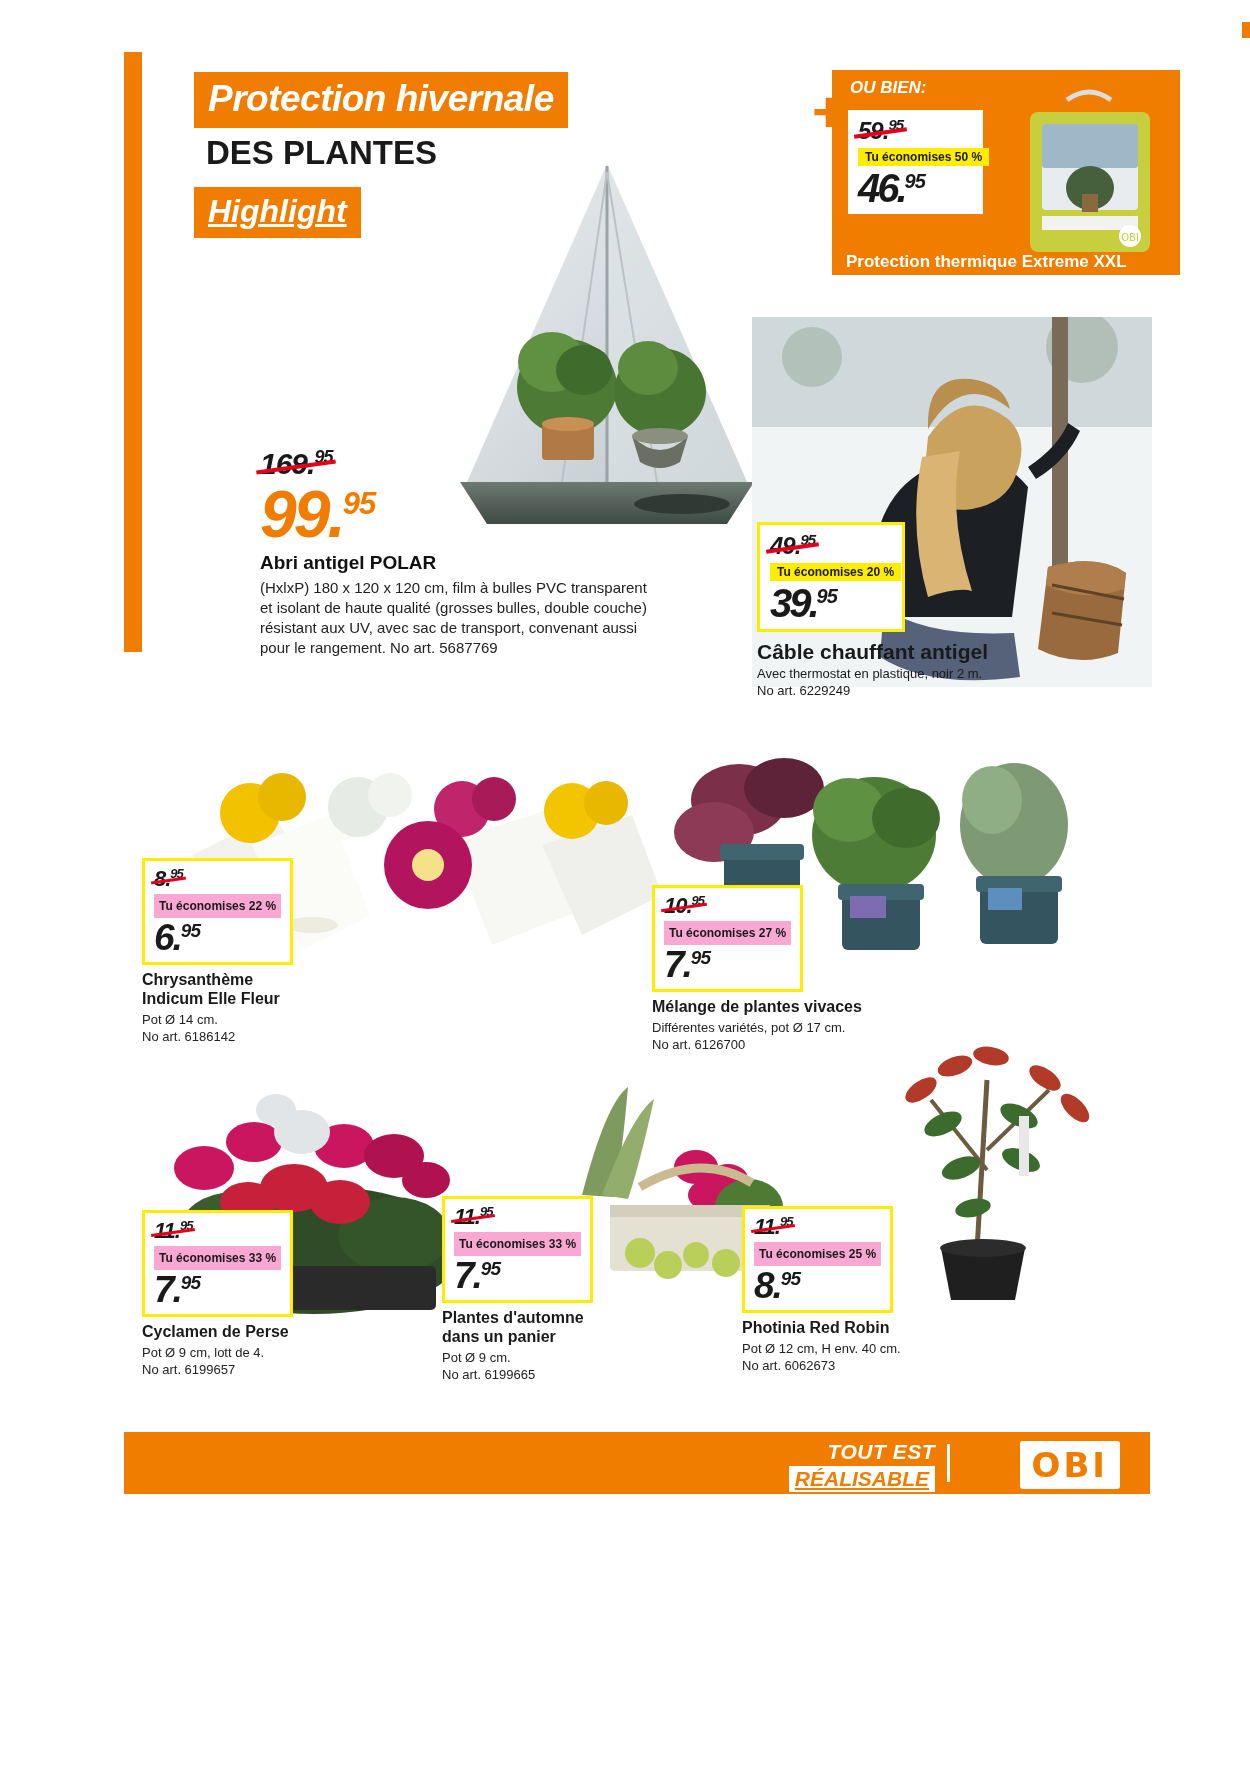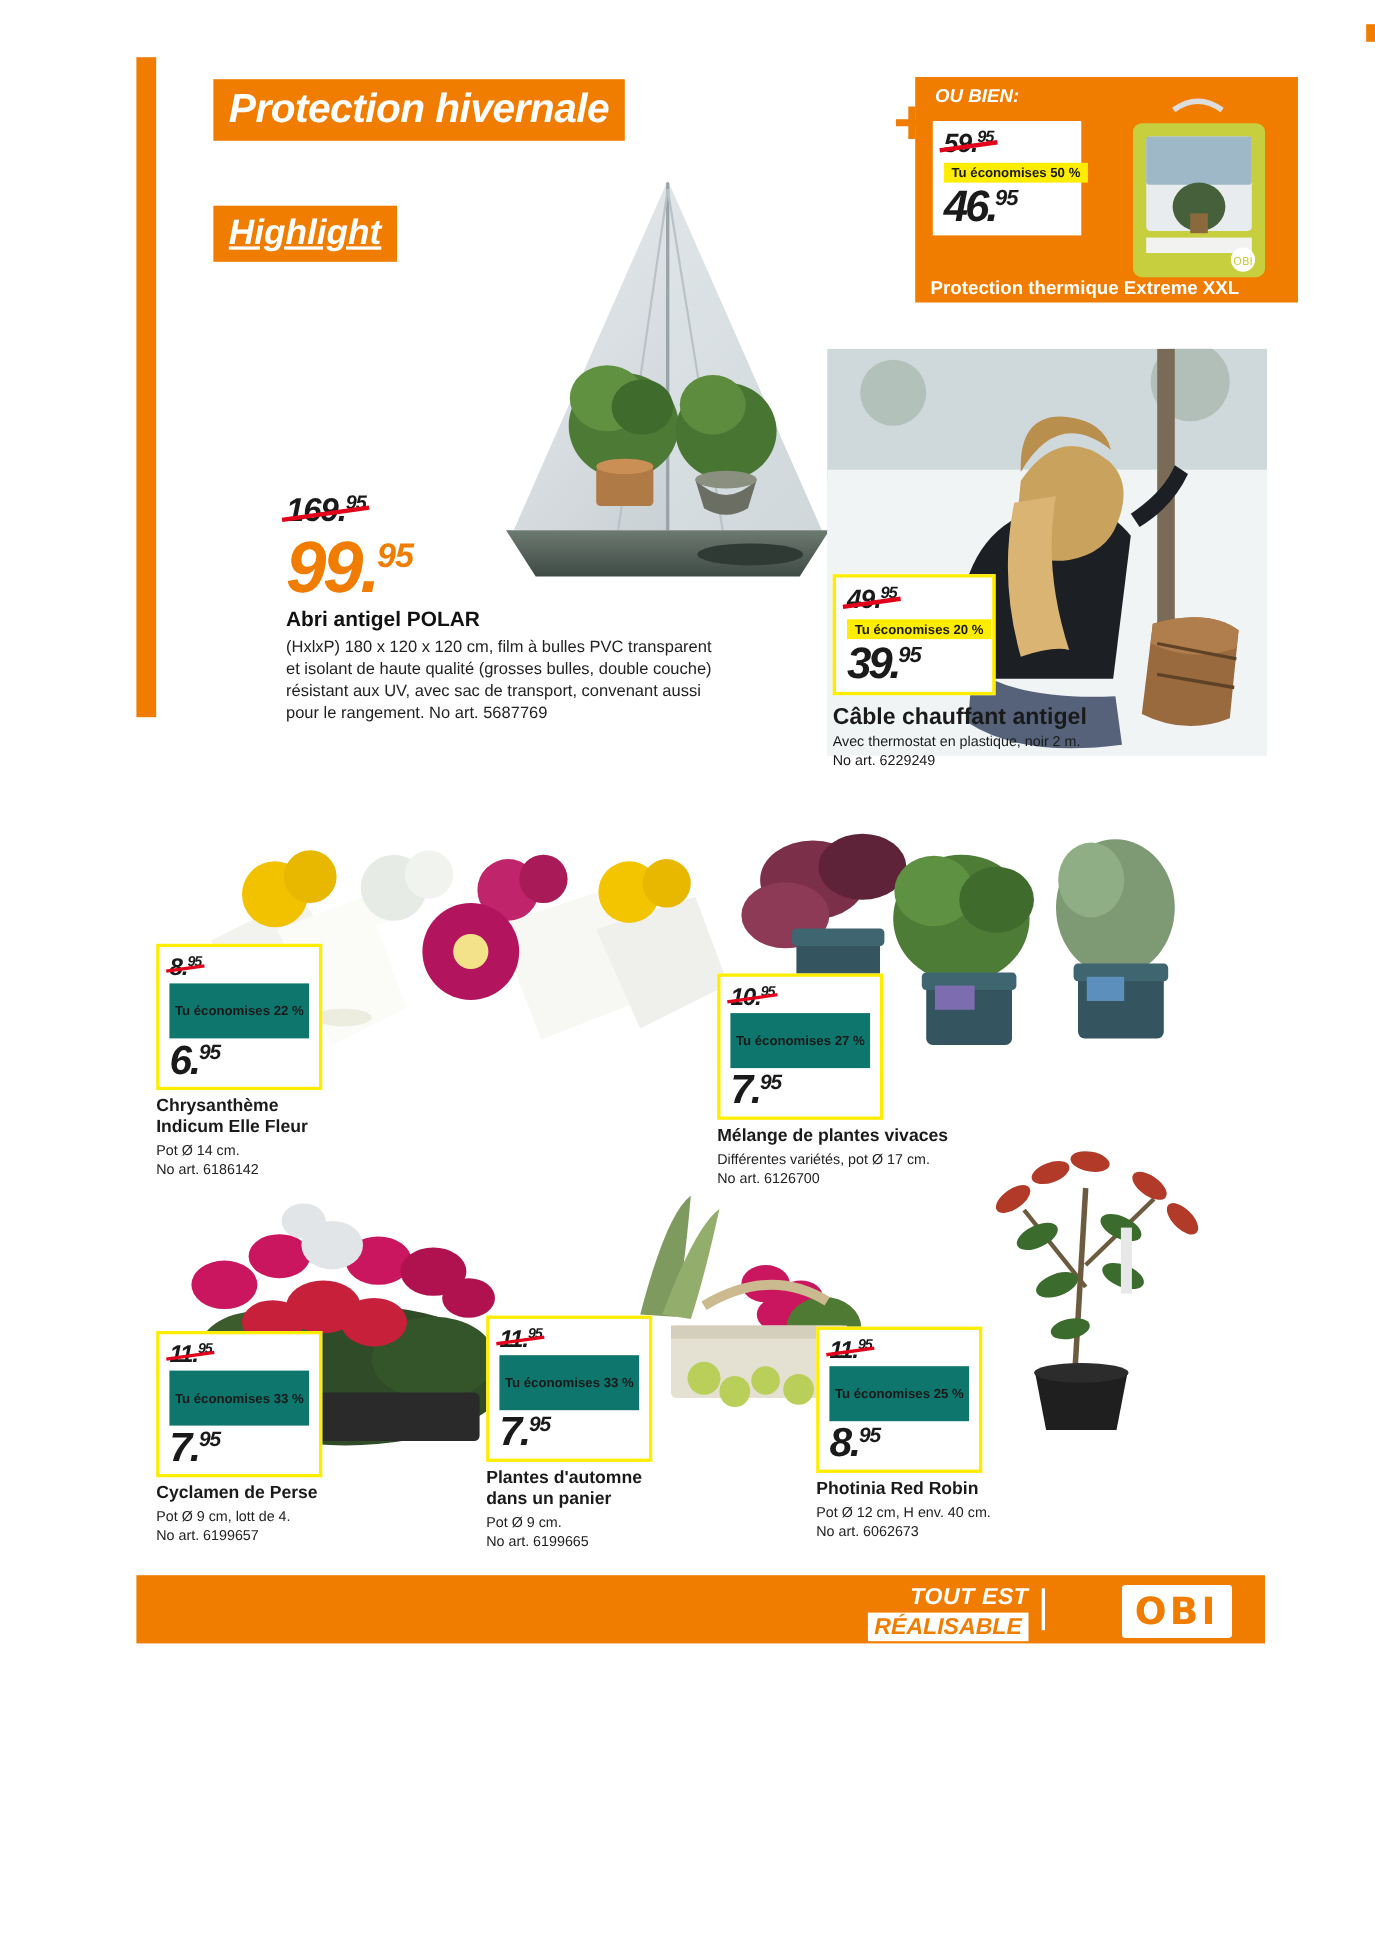--- a/index.html
+++ b/index.html
@@ -46,49 +46,50 @@
   .cable-txt{position:absolute;left:615px;top:588px;}
   .cable-title{font-weight:bold;font-size:21px;}
   .cable-desc{font-size:13px;line-height:1.3;margin-top:2px;}
 
   
   .prod{position:absolute;}
   .pbox{background:#fff;border:3px solid #ffed00;padding:5px 9px 7px 9px;display:inline-block;}
   .old-s{font-weight:bold;font-style:italic;font-size:22px;letter-spacing:-1px;position:relative;display:inline-block;}
   .old-s .cents{font-size:13px;vertical-align:super;}
   .old-s:after{content:"";position:absolute;left:-3px;right:-3px;top:50%;height:3px;background:#e2001a;transform:rotate(-8deg);}
-  .save-s{background:#0f766e;color:#1a1a1a;font-weight:bold;font-size:12px;padding:18px 5px;display:inline-block;margin-top:2px;white-space:nowrap;}
+  .save-s{background:#f9a8d4;color:#1a1a1a;font-weight:bold;font-size:12px;padding:5px 5px;display:inline-block;margin-top:2px;white-space:nowrap;}
   .big-s{color:#1a1a1a;font-weight:bold;font-style:italic;font-size:37px;line-height:0.95;letter-spacing:-2px;margin-top:2px;}
   .big-s .cents{font-size:19px;vertical-align:super;letter-spacing:-1px;}
   .n-title{font-weight:bold;font-size:16px;line-height:1.18;margin-top:6px;}
   .n-desc{font-size:13px;line-height:1.3;margin-top:3px;color:#222;}
 
   
   .footer{position:absolute;left:110px;top:1432px;width:1026px;height:62px;background:#f07d00;}
   .foot-slogan{position:absolute;right:215px;top:8px;text-align:right;}
   .fs1{color:#fff;font-weight:bold;font-style:italic;font-size:21px;display:block;letter-spacing:0.5px;}
-  .fs2{background:#fff;color:#f07d00;font-weight:bold;font-style:italic;font-size:21px;padding:1px 6px;display:inline-block;margin-top:2px;}
+  .fs2{background:#fff;color:#f07d00;font-weight:bold;font-style:italic;font-size:21px;padding:1px 6px;display:inline-block;margin-top:2px;text-decoration:underline;}
   .obi-logo{position:absolute;right:30px;top:9px;background:#fff;padding:4px 12px;border-radius:3px;}
   .obi-logo span{color:#f07d00;font-weight:bold;font-size:34px;letter-spacing:3px;font-family:"DejaVu Sans",sans-serif;}
   .divider{position:absolute;right:200px;top:12px;width:3px;height:38px;background:#fff;}
 
   .corner{position:absolute;right:8px;top:22px;width:14px;height:16px;background:#f07d00;}
 
   .photo{position:absolute;overflow:hidden;}
 </style>
 </head>
 <body>
 
 <div class="page">
 
   <div class="corner"></div>
 
   <div class="hero">
 
     <div class="title1">Protection hivernale</div>
+    <div class="title2">DES PLANTES</div>
     <div class="title3">Highlight</div>
 
     <div class="tent">
       <svg width="330" height="420" viewBox="0 0 330 420">
         <defs>
           <linearGradient id="tentg" x1="0" y1="0" x2="1" y2="1">
             <stop offset="0%" stop-color="#e9ecef"></stop>
               <stop offset="55%" stop-color="#cfd6da"></stop>
               <stop offset="100%" stop-color="#b8c1c6"></stop>
           </linearGradient>

